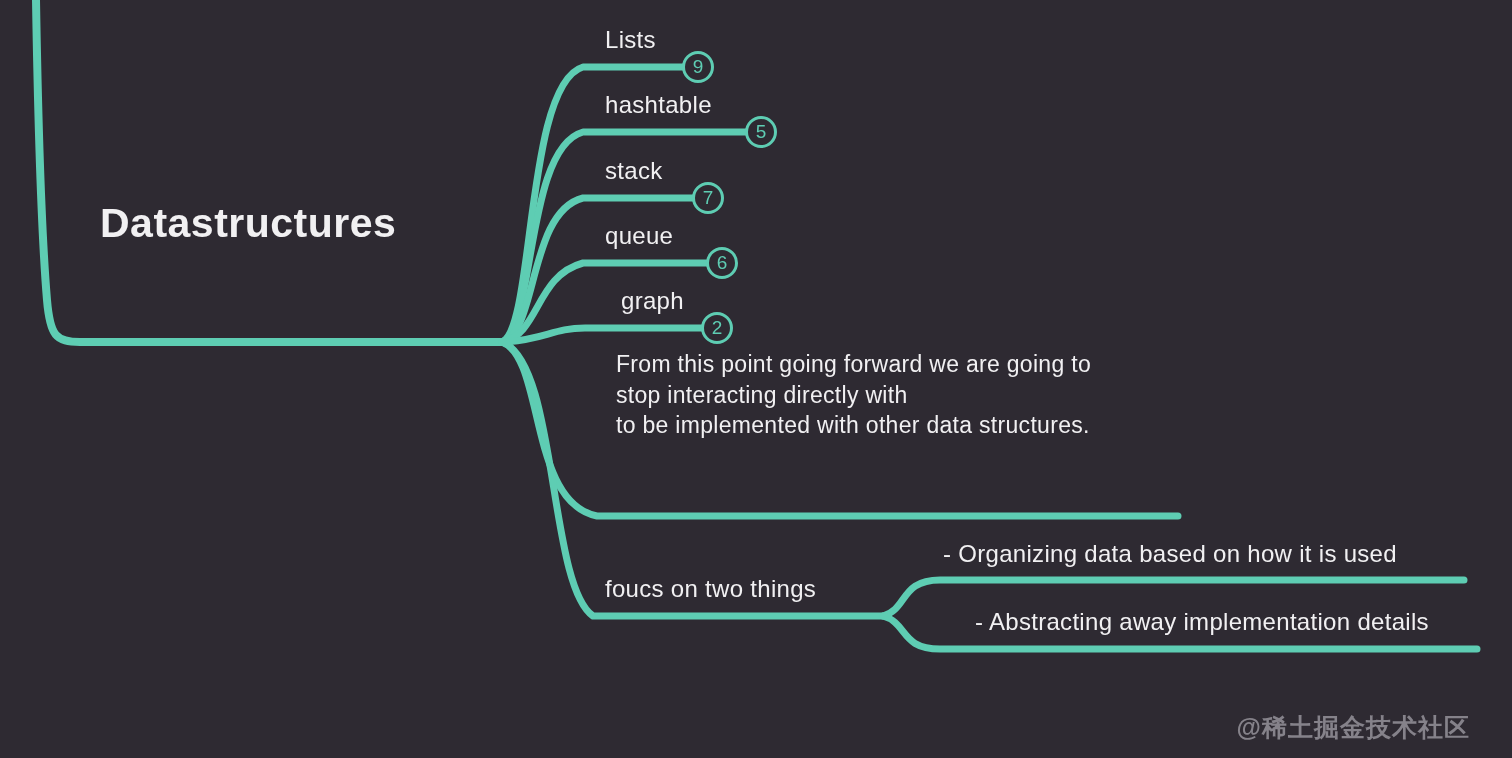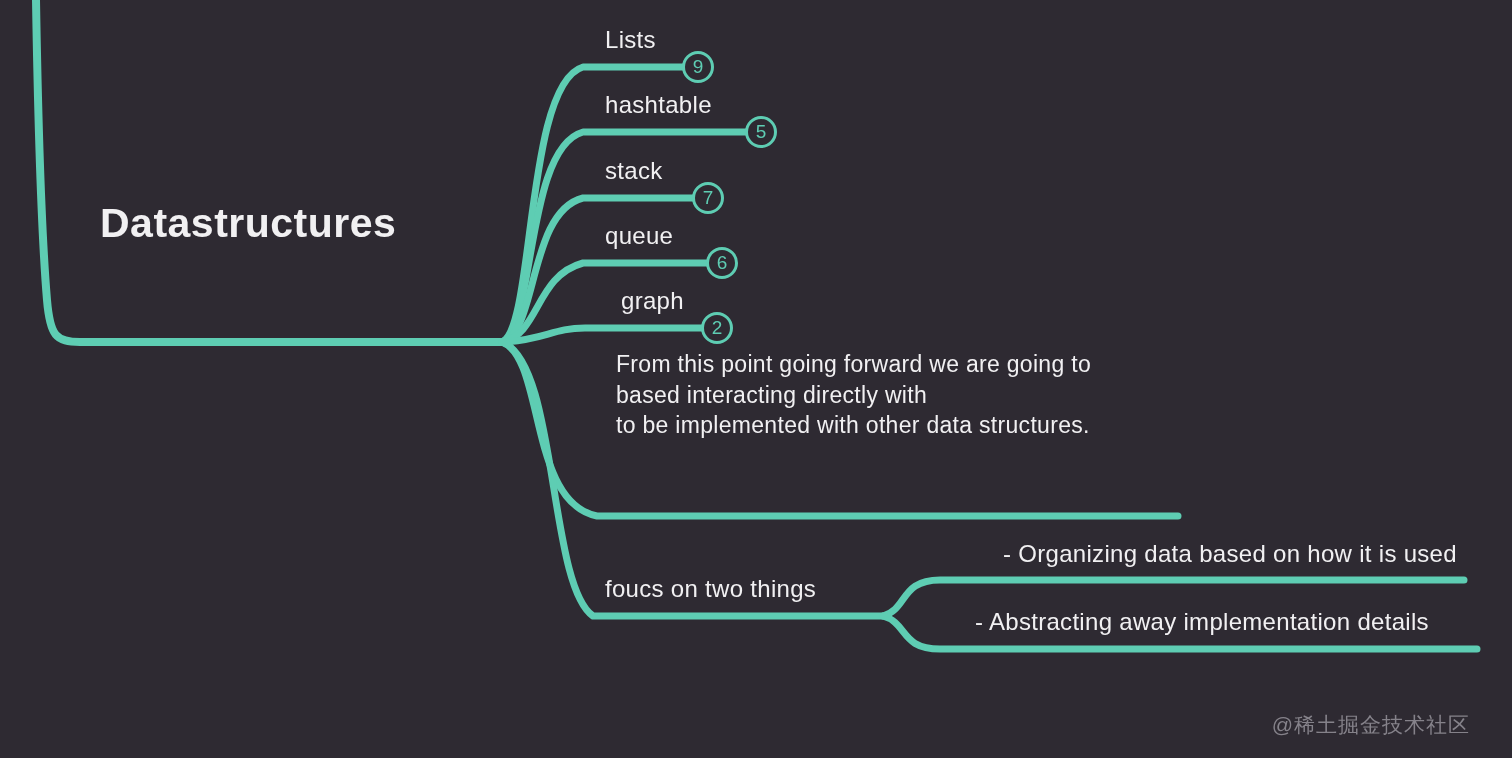--- a/index.html
+++ b/index.html
@@ -46,23 +46,24 @@
     border: 3px solid var(--accent);
     border-radius: 50%;
     background: var(--background);
     color: var(--accent);
     font-size: 19px; line-height: 26px;
     text-align: center;
   }
   .watermark {
     position: absolute;
     right: 42px; top: 711px;
-    font-size: 21px;
+    font-size: 25px;
     color: var(--watermark);
     letter-spacing: 1px;
+    font-weight: bold;
   }
 </style>
 </head>
 <body>
 
 <div class="canvas">
 
   <svg class="edges" viewBox="0 0 1512 758" xmlns="http://www.w3.org/2000/svg">
     <path class="edge edge-root" d="M 36 0 C 38 120 42 240 47 300 C 50 336 56 342 80 342 L 502 342"></path>
     <path class="edge" d="M 502 342 C 535 328 525 84 583 67 L 698 67"></path>
@@ -87,23 +88,23 @@
   <div class="label node-label" style="left:605px; top:289px;margin-left:16px;">graph</div>
 
   <div class="badge" style="left:682px; top:51px;">9</div>
   <div class="badge" style="left:745px; top:116px;">5</div>
   <div class="badge" style="left:692px; top:182px;">7</div>
   <div class="badge" style="left:706px; top:247px;">6</div>
   <div class="badge" style="left:701px; top:312px;">2</div>
 
   <div class="label note">
     <span>From this point going forward we are going to</span>
-    <span>based interacting directly with</span>
+    <span>stop interacting directly with</span>
     <span>to be implemented with other data structures.</span>
   </div>
 
   <div class="label node-label" style="left:605px; top:577px;">foucs on two things</div>
-  <div class="label node-label" style="left:1003px; top:542px;">- Organizing data based on how it is used</div>
+  <div class="label node-label" style="left:943px; top:542px;">- Organizing data based on how it is used</div>
   <div class="label node-label" style="left:975px; top:610px;">- Abstracting away implementation details</div>
 
   <div class="watermark">@稀土掘金技术社区</div>
 
 </div>
 
 </body></html>

